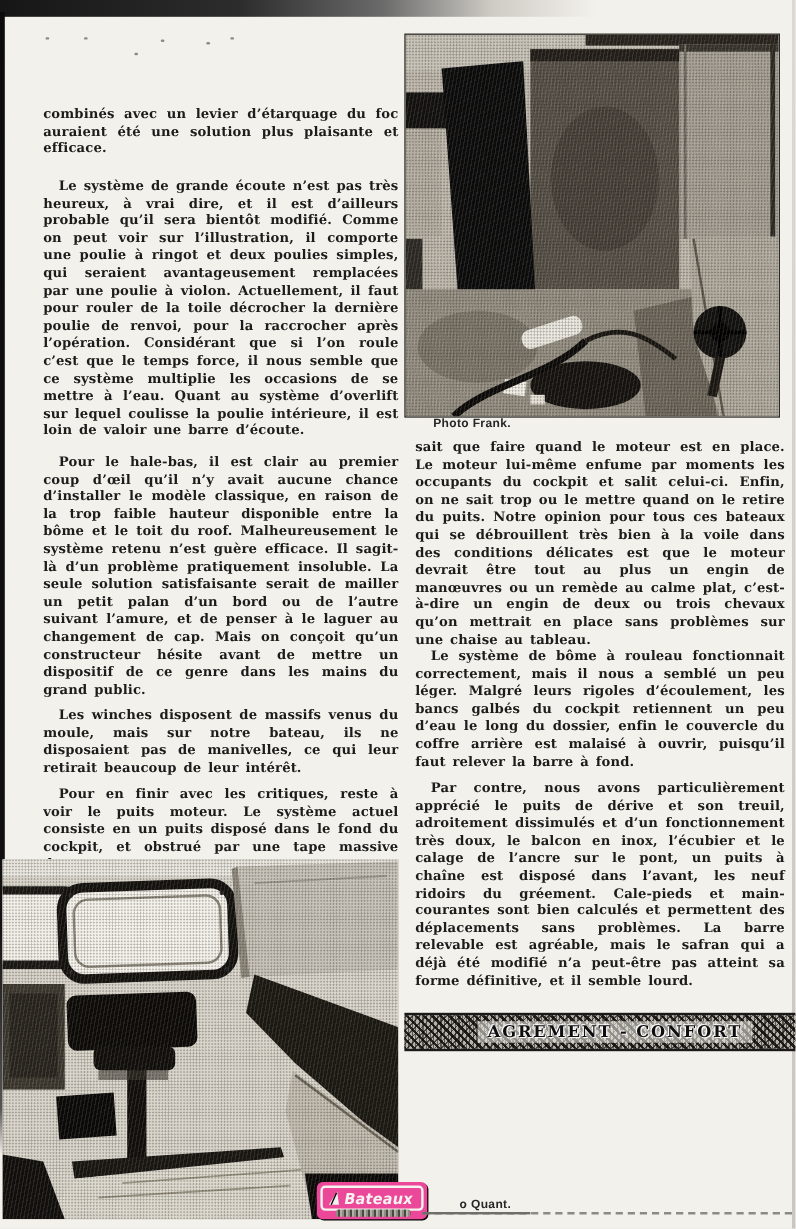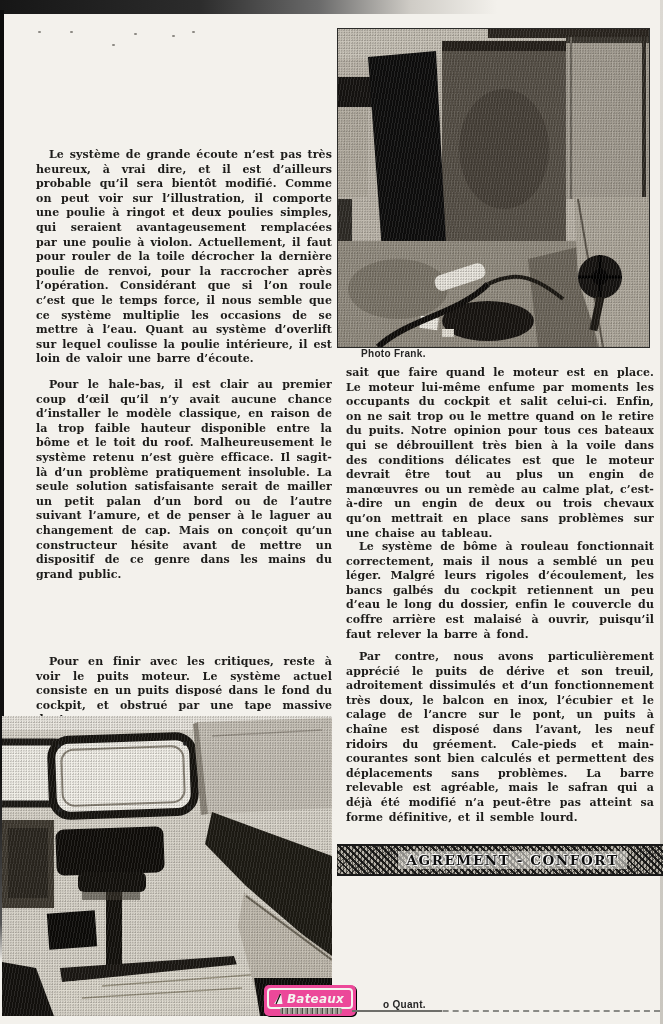--- a/index.html
+++ b/index.html
@@ -84,22 +84,24 @@
   <div class="left-strip"></div>
   <div class="right-strip"></div>
 
   <span class="speck" style="left:38px;top:31px"></span>
   <span class="speck" style="left:70px;top:31px"></span>
   <span class="speck" style="left:134px;top:33px"></span>
   <span class="speck" style="left:172px;top:35px"></span>
   <span class="speck" style="left:192px;top:31px"></span>
   <span class="speck" style="left:112px;top:44px"></span>
 
+  <p class="para lc" style="top:88px">combinés avec un levier d’étarquage du foc auraient été une solution plus plaisante et efficace.</p>
   <p class="para lc indent" style="top:148px">Le système de grande écoute n’est pas très heureux, à vrai dire, et il est d’ailleurs probable qu’il sera bientôt modifié. Comme on peut voir sur l’illustration, il comporte une poulie à ringot et deux poulies simples, qui seraient avantageusement remplacées par une poulie à violon. Actuellement, il faut pour rouler de la toile décrocher la dernière poulie de renvoi, pour la raccrocher après l’opération. Considérant que si l’on roule c’est que le temps force, il nous semble que ce système multiplie les occasions de se mettre à l’eau. Quant au système d’overlift sur lequel coulisse la poulie intérieure, il est loin de valoir une barre d’écoute.</p>
   <p class="para lc indent" style="top:378px">Pour le hale-bas, il est clair au premier coup d’œil qu’il n’y avait aucune chance d’installer le modèle classique, en raison de la trop faible hauteur disponible entre la bôme et le toit du roof. Malheureusement le système retenu n’est guère efficace. Il sagit-là d’un problème pratiquement insoluble. La seule solution satisfaisante serait de mailler un petit palan d’un bord ou de l’autre suivant l’amure, et de penser à le laguer au changement de cap. Mais on conçoit qu’un constructeur hésite avant de mettre un dispositif de ce genre dans les mains du grand public.</p>
+  <p class="para lc indent" style="top:589px">Les winches disposent de massifs venus du moule, mais sur notre bateau, ils ne disposaient pas de manivelles, ce qui leur retirait beaucoup de leur intérêt.</p>
   <p class="para lc indent" style="top:655px">Pour en finir avec les critiques, reste à voir le puits moteur. Le système actuel consiste en un puits disposé dans le fond du cockpit, et obstrué par une tape massive dont on ne</p>
 
   <div class="photo photo1">
     <svg width="311" height="318" viewBox="0 0 311 318">
       <rect width="311" height="318" fill="#bdb7ac"></rect>
       <rect x="0" y="0" width="311" height="30" fill="#c7c2b7"></rect>
       <rect x="150" y="0" width="161" height="9" fill="#2a251f"></rect>
       <rect x="228" y="8" width="83" height="162" fill="#a59f94"></rect>
       <rect x="228" y="8" width="83" height="6" fill="#3a362f"></rect>
       <rect x="304" y="8" width="4" height="162" fill="#2e2a24"></rect>

